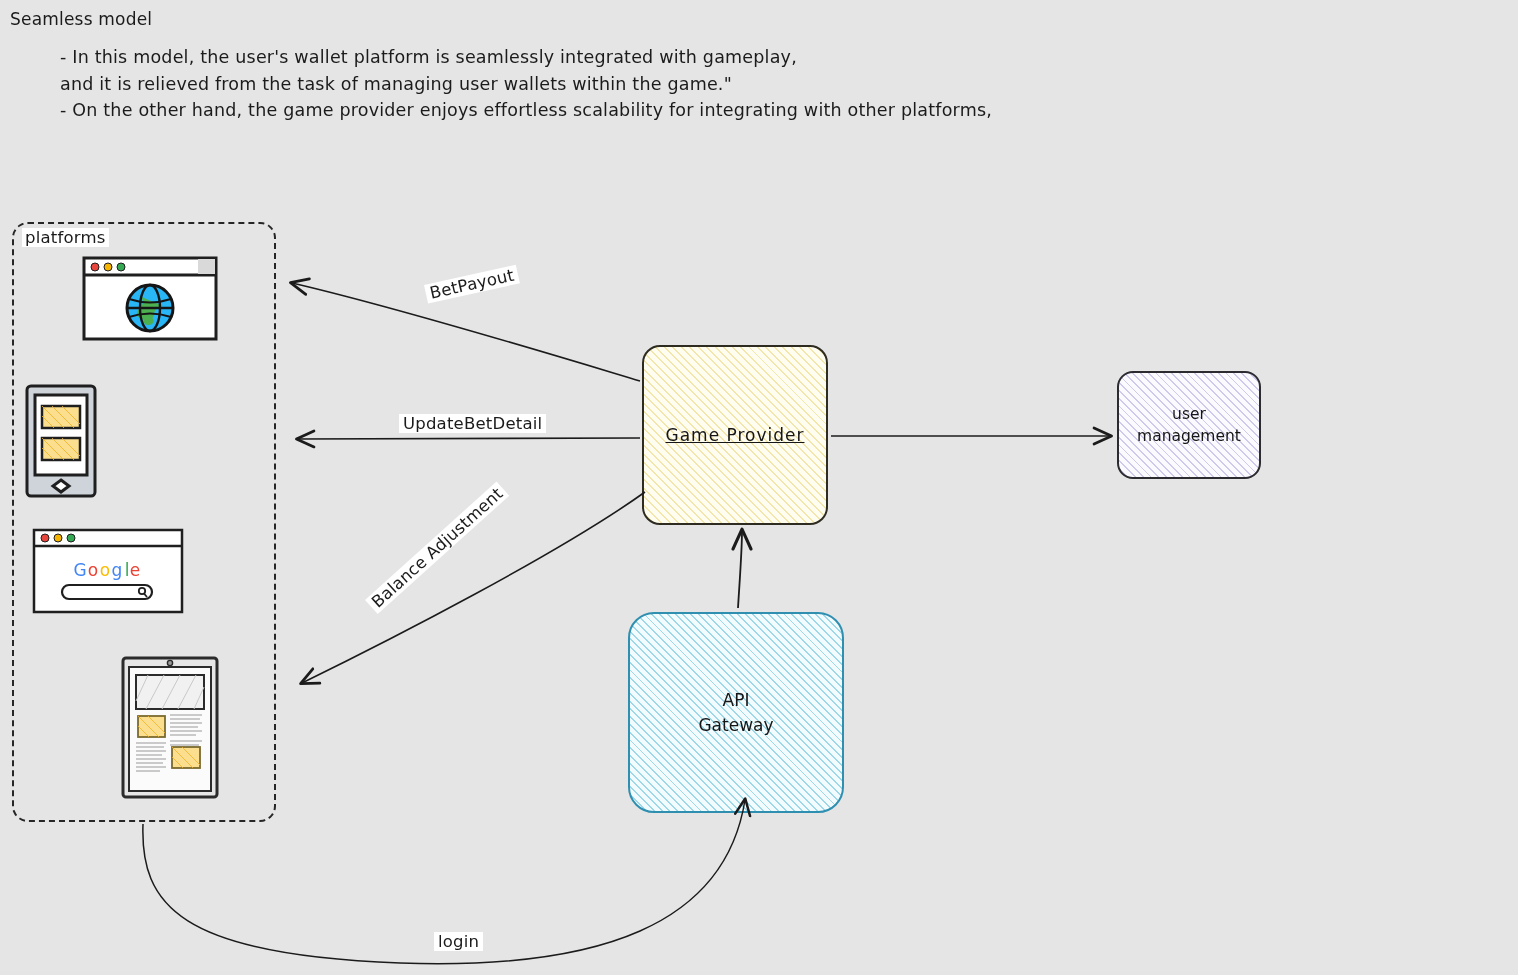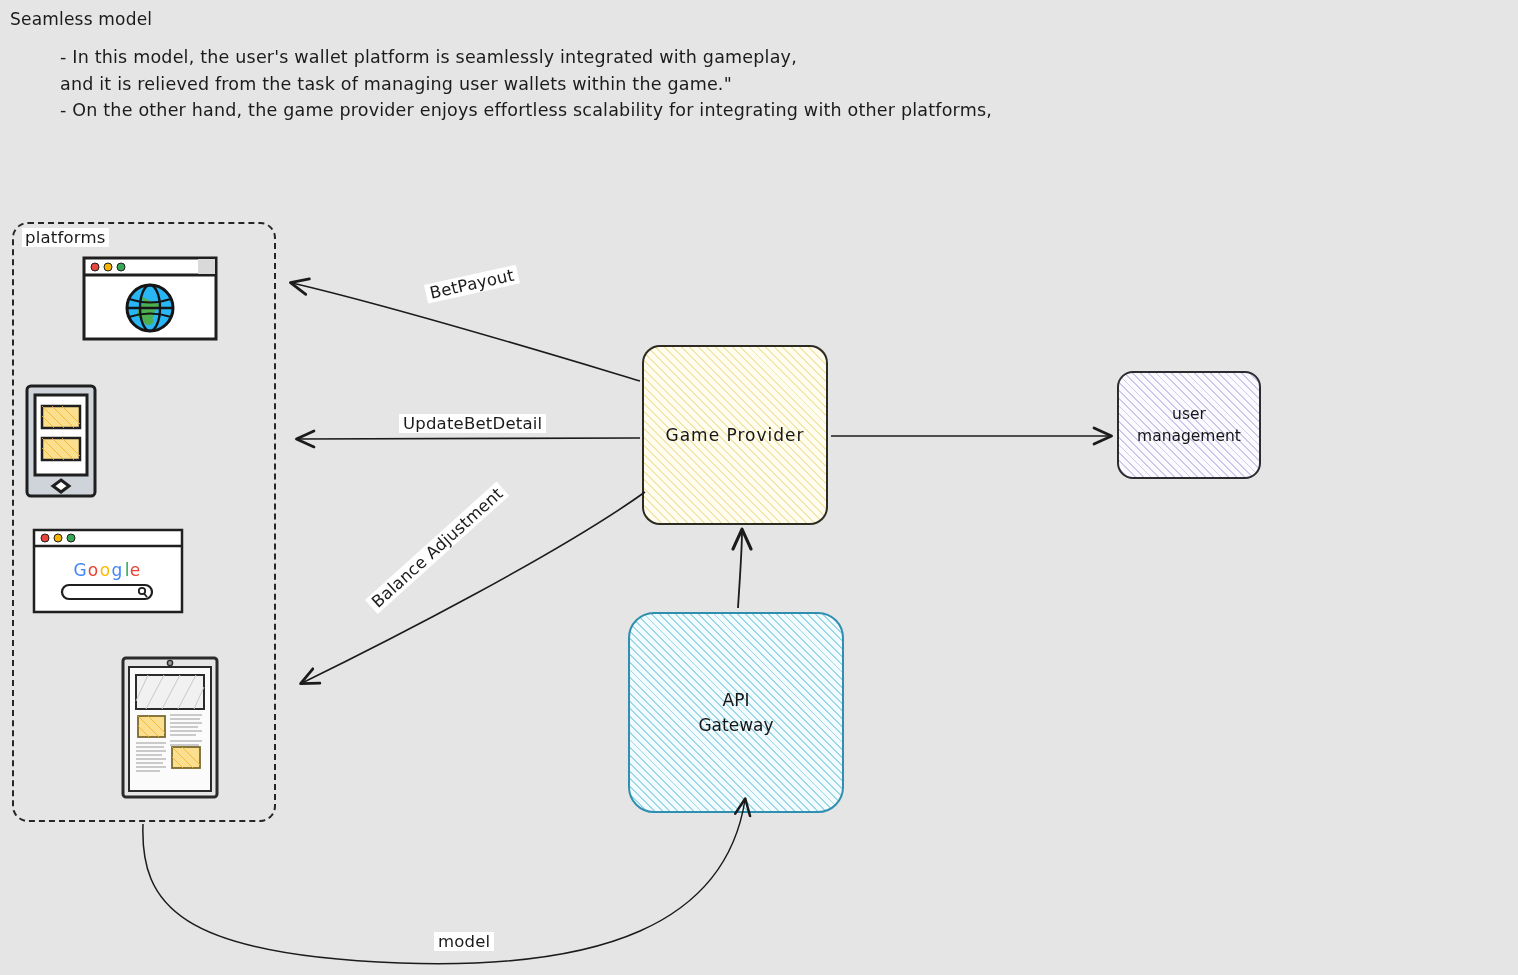--- a/index.html
+++ b/index.html
@@ -99,20 +99,21 @@
     top: 345px;
     width: 186px;
     height: 180px;
     border-color: #2e2b20;
     background-color: #fffdf0;
     background-image: repeating-linear-gradient(
       45deg,
       #f3e6ad 0px, #f3e6ad 1.4px,
       rgba(255,255,255,0) 1.4px, rgba(255,255,255,0) 6px
     );
+    text-decoration: underline;
   }
   #node-game-provider .node-label { letter-spacing: 1px; }
 
   #node-api-gateway {
     left: 628px;
     top: 612px;
     width: 216px;
     height: 201px;
     border-color: #2e8fb0;
     border-width: 2px;
@@ -311,15 +312,15 @@
     </g>
 
     <g>
       <path d="M143,824 C140,905 180,955 400,963 C600,970 725,925 745,800" fill="none" stroke="#1b1b1b" stroke-width="1.5" marker-end="url(#ah)"></path>
     </g>
   </svg>
 
   <div class="edge-label hand" id="label-betpayout">BetPayout</div>
   <div class="edge-label hand" id="label-updatebetdetail">UpdateBetDetail</div>
   <div class="edge-label hand" id="label-balance-adjustment">Balance Adjustment</div>
-  <div class="edge-label hand" id="label-login">model</div>
+  <div class="edge-label hand" id="label-login">login</div>
 
 </div>
 
 </body></html>

